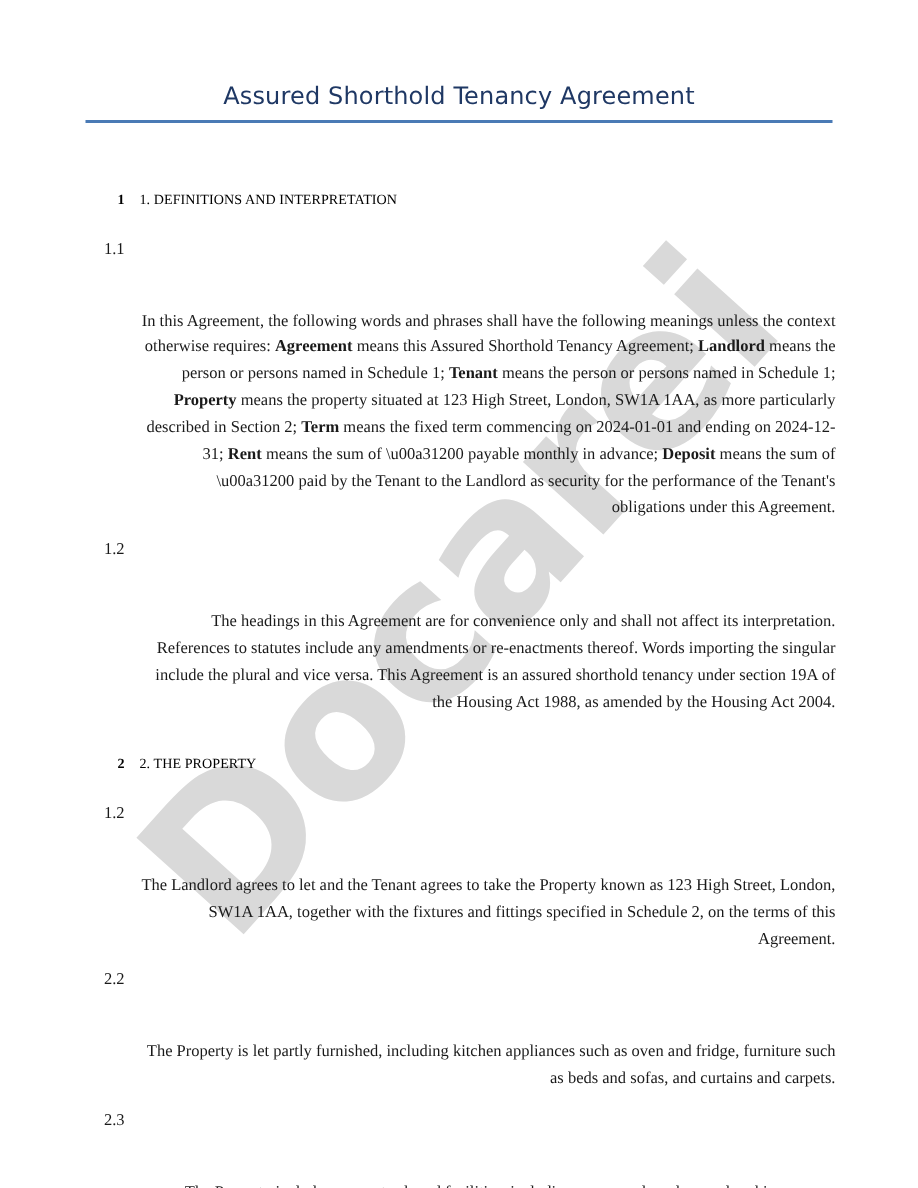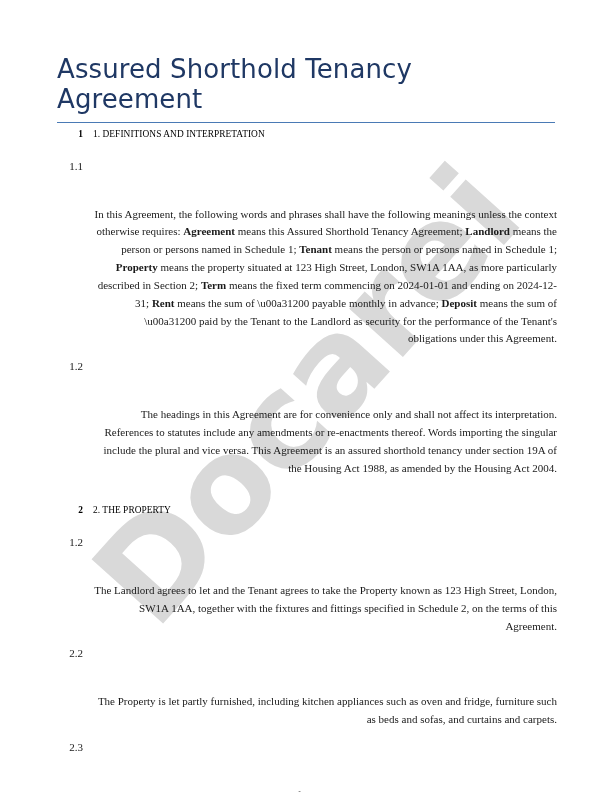--- a/index.html
+++ b/index.html
@@ -59,23 +59,24 @@
     margin: 0;
     padding: 0;
     position: absolute;
     left: 57px;
     top: 55px;
     width: 498px;
   }
 
   .doc-title {
     font-family: "DejaVu Sans", "Liberation Sans", sans-serif;
-    font-size: 26px;
+    font-size: 16px;
     font-weight: 400;
     color: #1f3864;
+    text-align: center;
     line-height: 1.15;
     margin: 0 0 7px 0;
     letter-spacing: 0.1px;
   }
 
   .title-rule {
     height: 1.6px;
     background: #4a7ab5;
     width: 100%;
     margin: 0;

